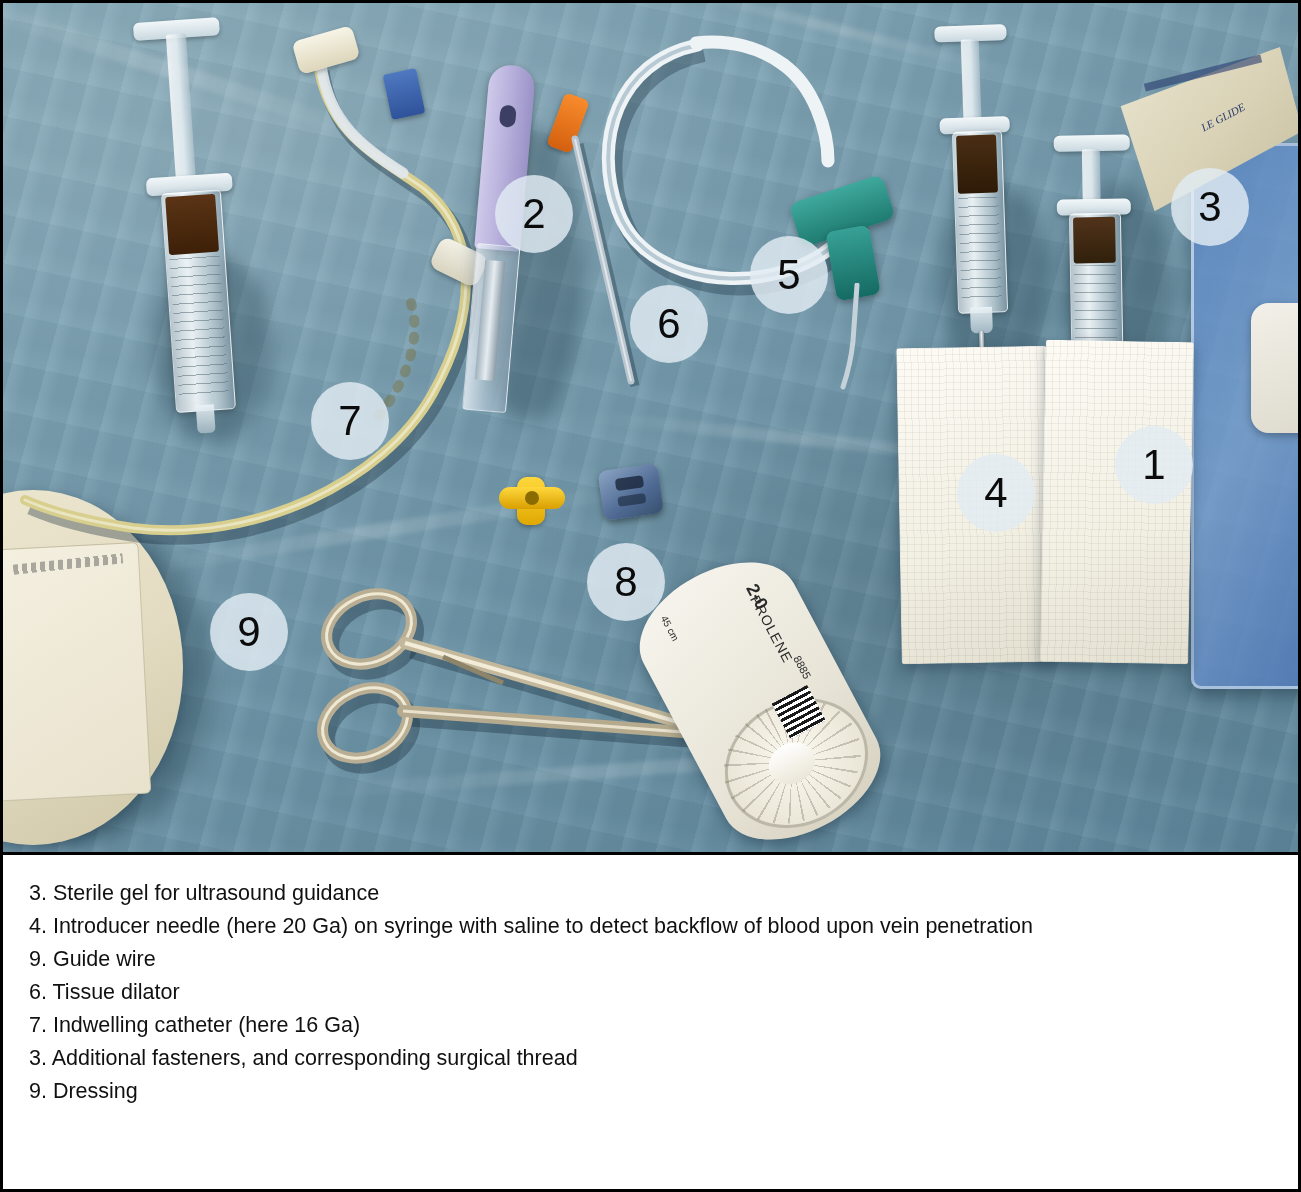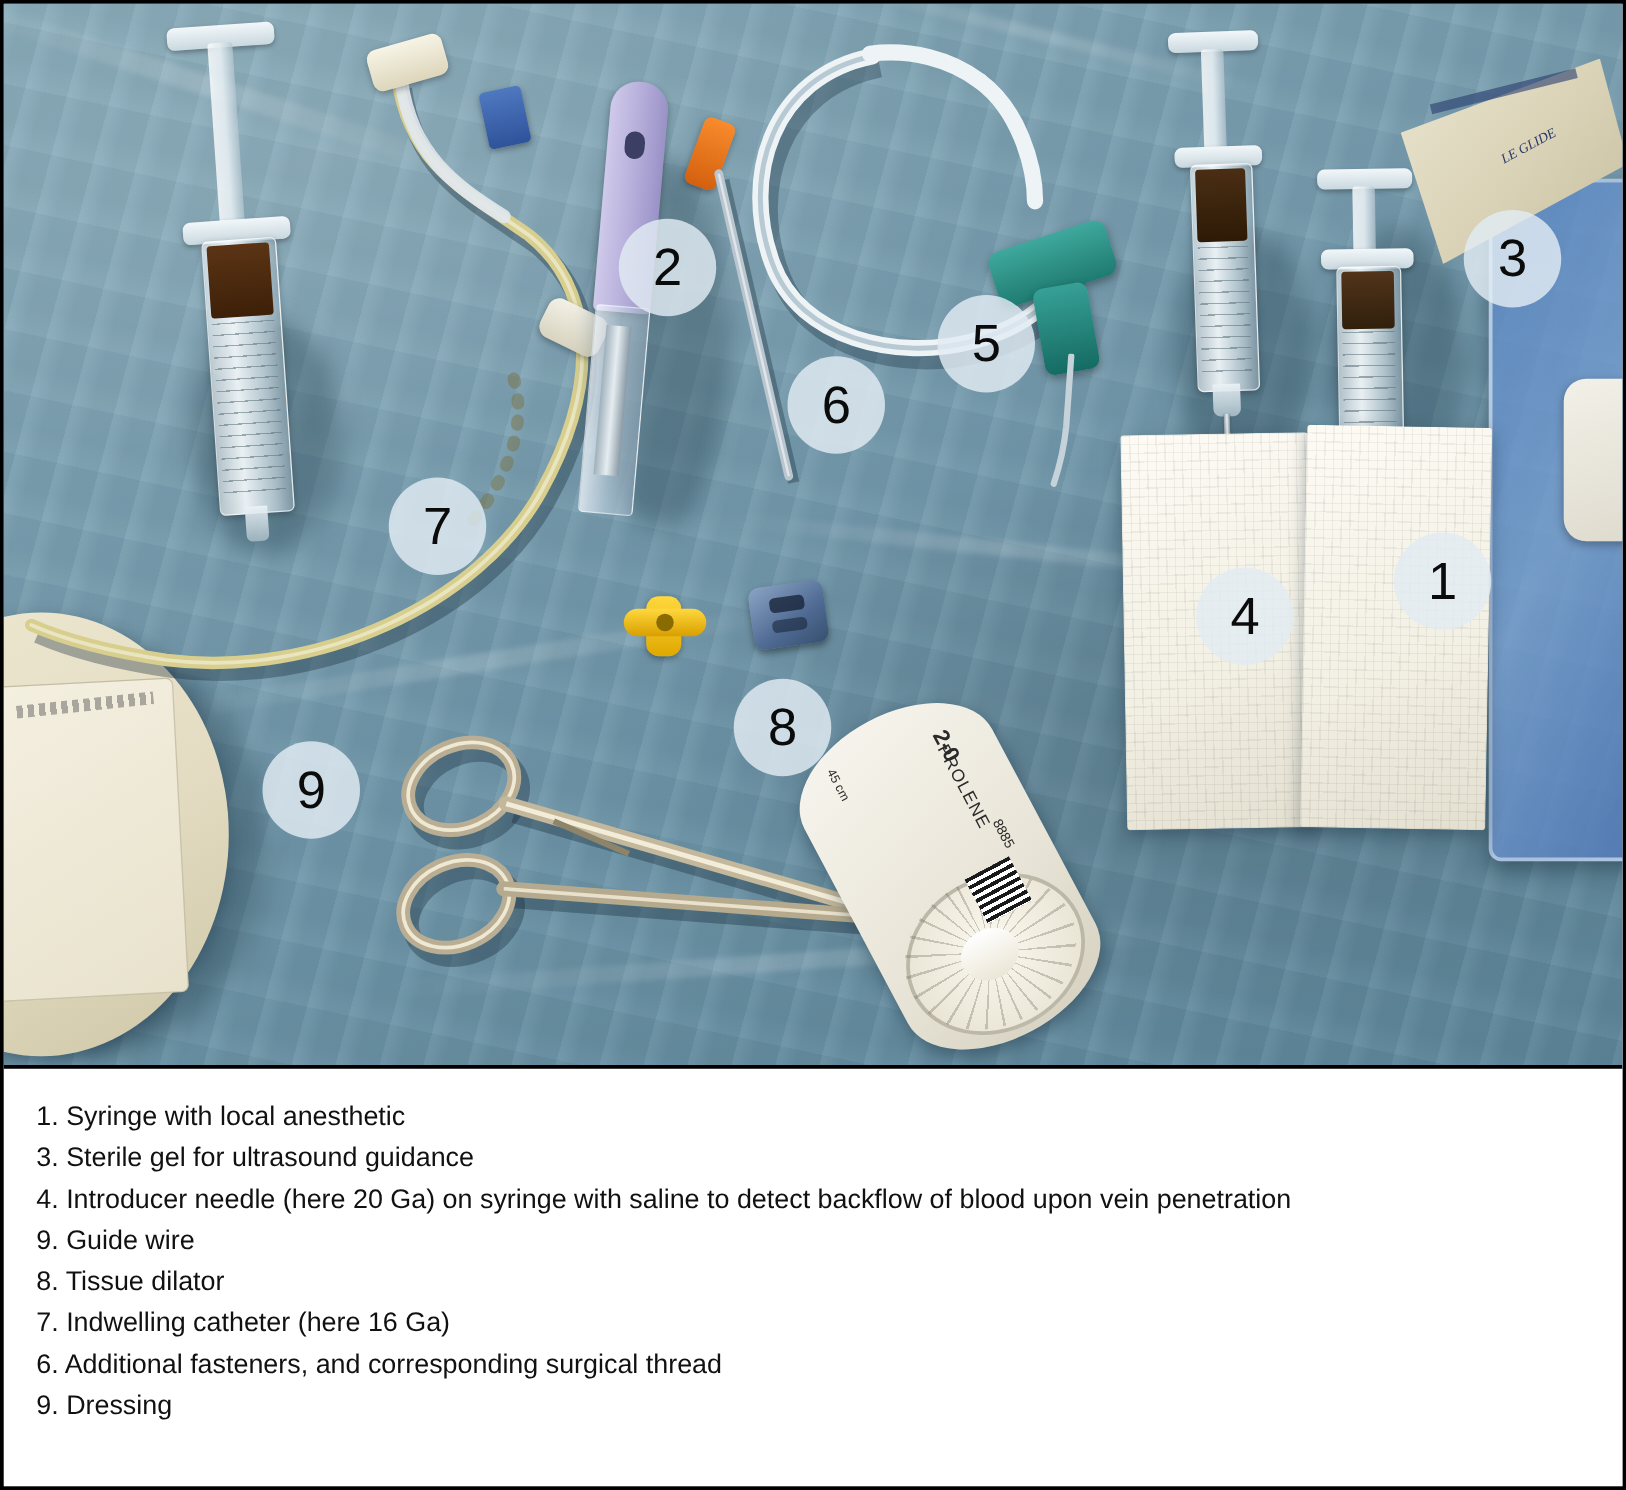--- a/index.html
+++ b/index.html
@@ -332,23 +332,22 @@
     <div class="marker" style="left:1168px; top:165px;">3</div>
     <div class="marker" style="left:954px; top:451px;">4</div>
     <div class="marker" style="left:747px; top:233px;">5</div>
     <div class="marker" style="left:627px; top:282px;">6</div>
     <div class="marker" style="left:308px; top:379px;">7</div>
     <div class="marker" style="left:584px; top:540px;">8</div>
     <div class="marker" style="left:207px; top:590px;">9</div>
   </div>
 
   <div class="caption">
-    <div class="caption-line">1. Syringe with local anesthetic</div>
     <div class="caption-line">3. Sterile gel for ultrasound guidance</div>
     <div class="caption-line">4. Introducer needle (here 20 Ga) on syringe with saline to detect backflow of blood upon vein penetration</div>
     <div class="caption-line">9. Guide wire</div>
-    <div class="caption-line">8. Tissue dilator</div>
+    <div class="caption-line">6. Tissue dilator</div>
     <div class="caption-line">7. Indwelling catheter (here 16 Ga)</div>
-    <div class="caption-line">6. Additional fasteners, and corresponding surgical thread</div>
+    <div class="caption-line">3. Additional fasteners, and corresponding surgical thread</div>
     <div class="caption-line">9. Dressing</div>
   </div>
 
 </div>
 
 </body></html>

